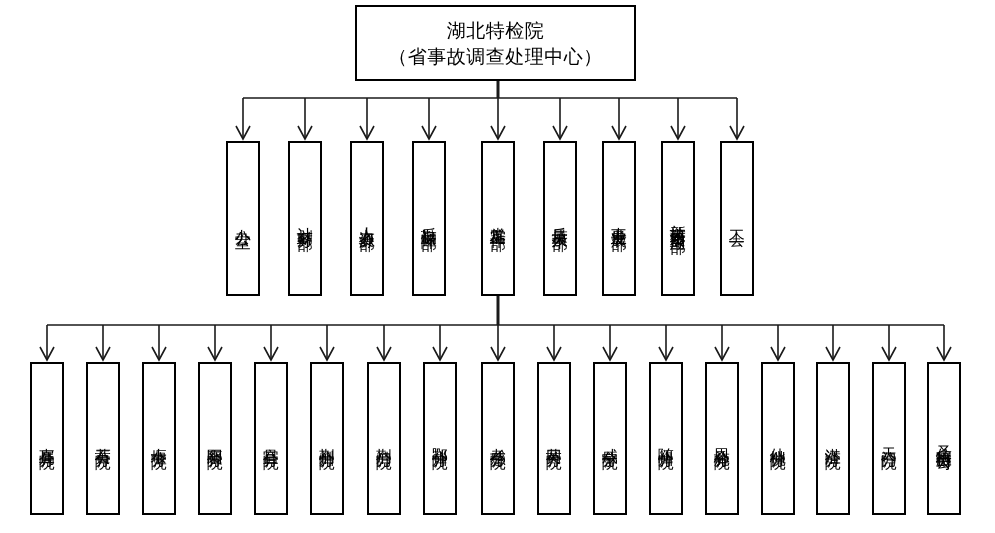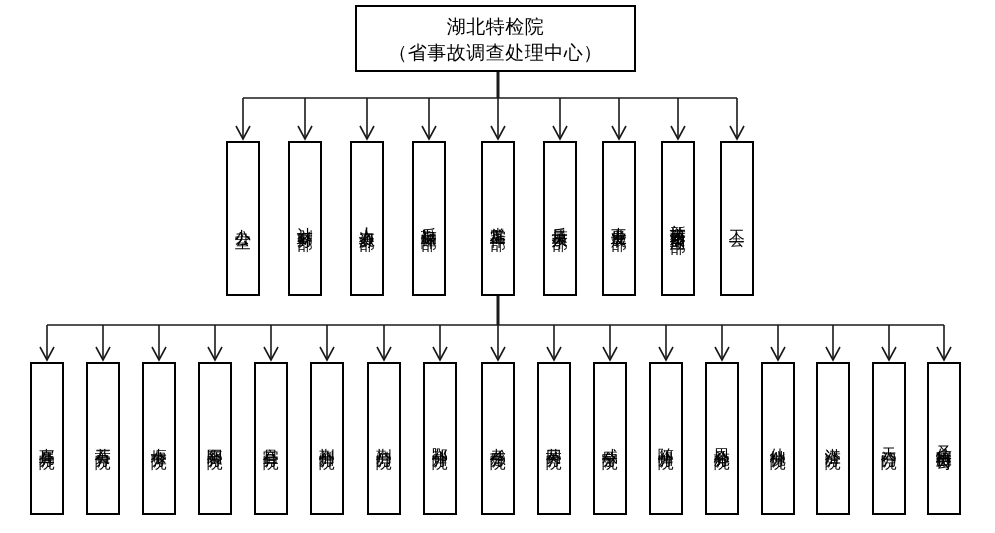--- a/index.html
+++ b/index.html
@@ -24,21 +24,21 @@
     background: #ffffff;
     display: flex;
     align-items: center;
     justify-content: center;
     color: #000000;
   }
   .root-node {
     left: 355px;
     top: 5px;
     width: 281px;
-    height: 67px;
+    height: 76px;
     font-size: 19px;
     line-height: 26px;
     text-align: center;
     white-space: pre-line;
     letter-spacing: 0.5px;
   }
   .vbox {
     width: 34px;
     font-size: 16px;
     letter-spacing: 1px;

